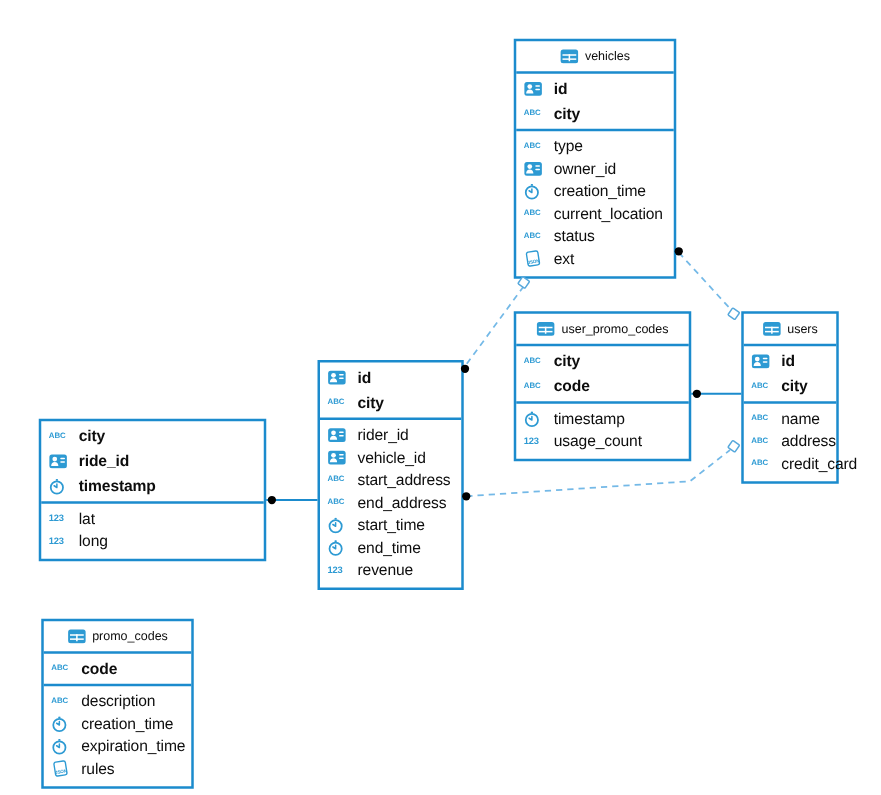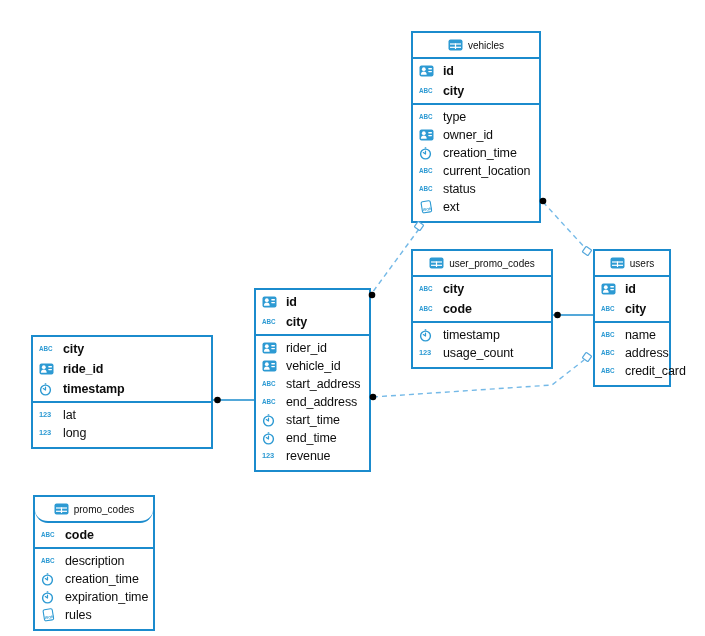--- a/index.html
+++ b/index.html
@@ -347,21 +347,21 @@
         </div>
         <div class="row">
           <span class="icon-slot">
             <span class="num-icon">123</span>
           </span>
           <span class="label">long</span>
         </div>
       </div>
     </div>
     <div class="tbl" style="left: 33px; top: 495px; width: 122px; border-color: rgb(27, 139, 205);">
-      <div class="tbl-header" style="border-color: rgb(27, 139, 205); border-radius: 13px;">
+      <div class="tbl-header" style="border-color: rgb(27, 139, 205);">
         <span style="display: flex;">
           <svg width="15" height="12" viewBox="0 0 15 12">
             <rect x="0.5" y="0.5" width="14" height="11" rx="2" fill="#2d9ad3"></rect>
             <rect x="2" y="4.4" width="11" height="1.2" fill="#fff"></rect>
             <rect x="2" y="7.7" width="11" height="1.2" fill="#fff"></rect>
             <rect x="6.9" y="4.4" width="1.2" height="5.6" fill="#fff"></rect>
           </svg>
         </span>
         <span>promo_codes</span>
       </div>

